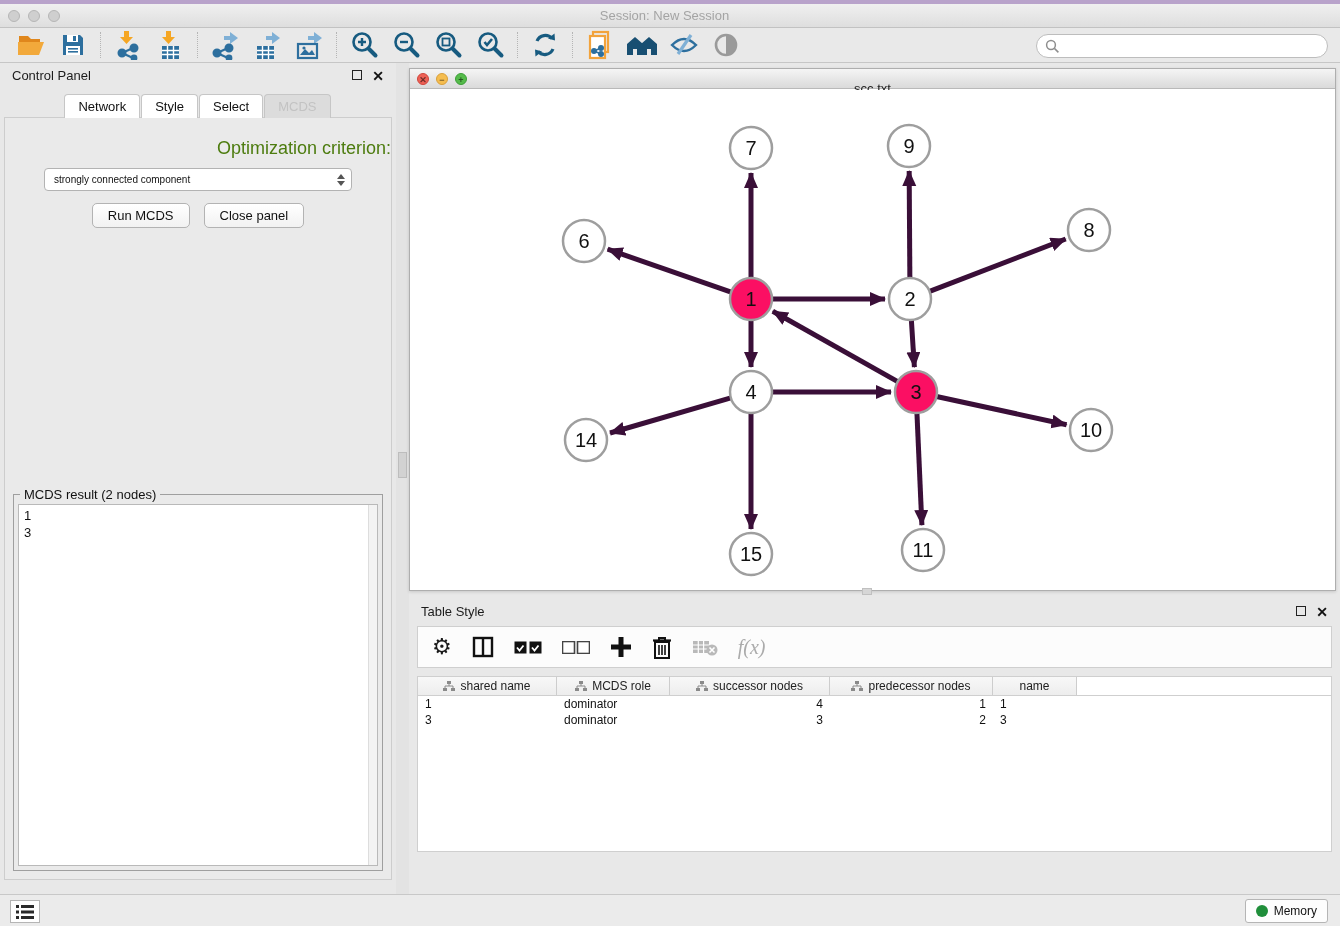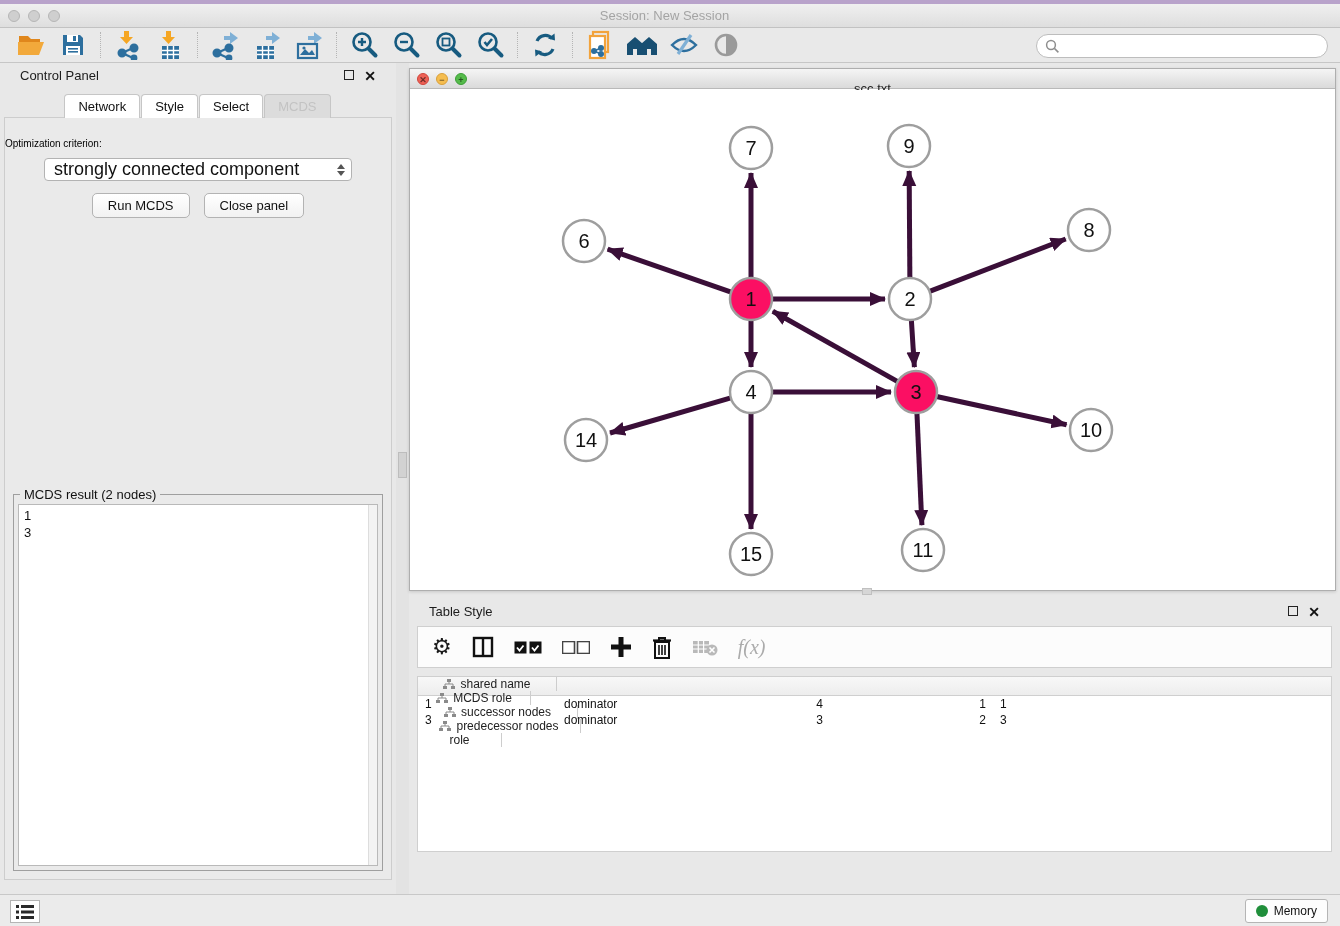--- a/index.html
+++ b/index.html
@@ -24,35 +24,35 @@
     border-bottom:1px solid #c6c6c6; display:flex; align-items:center; padding-left:10px; }
   .tb-btn { width:42px; height:30px; display:flex; align-items:center; justify-content:center; }
   .tb-sep { width:1px; height:26px; border-left:1px dotted #b5b5b5; margin:0 6px; }
   .search-wrap { position:absolute; right:12px; top:34px; width:292px; height:24px;
     background:#fff; border:1px solid #bdbdbd; border-radius:12px; display:flex; align-items:center; }
   .search-wrap input { border:none; outline:none; flex:1; font-size:13px; background:transparent; padding-right:8px; }
   .search-mag { margin:0 4px 0 8px; }
 
   
   .control-panel { left:0; top:63px; width:396px; height:831px; background:#e8e8e8; }
-  .panel-header { height:25px; display:flex; align-items:center; padding:0 20px; }
+  .panel-header { height:25px; display:flex; align-items:center; padding:0 12px; }
   .panel-title { font-size:13px; color:#1c1c1c; flex:1; }
   .win-btn { font-size:12px; color:#222; margin-left:10px; cursor:default; line-height:12px; }
   .float-glyph { width:10px; height:10px; border:1.5px solid #222; display:inline-block; }
   .close-glyph { font-weight:bold; font-size:14px; color:#111; }
   .cp-tabs { display:flex; justify-content:center; margin-top:6px; position:relative; z-index:2; }
   .tab { font-size:13px; padding:4px 13px; background:#fff; border:1px solid #c6c6c6; border-bottom:none;
     border-radius:4px 4px 0 0; margin-right:1px; color:#111; }
   .tab.active { background:#dcdcdc; color:#c3c3c3;text-align:right; }
   .cp-body { position:absolute; left:4px; right:4px; top:54px; bottom:14px;
     background:#eaeaea; border:1px solid #cdcdcd; }
-  .opt-label { text-align:left; margin-top:20px; font-size:10px; color:#000000; }
+  .opt-label { text-align:right; margin-top:20px; font-size:18px; color:#4d7c0f; }
   .select-box { margin:9px auto 0; width:308px; height:23px; background:#fff;
     border:1px solid #b3b3b3; border-radius:4px; display:flex; align-items:center; padding:0 6px 0 9px; }
-  .select-box .val { flex:1; font-size:18px; color:#111; }
+  .select-box .val { flex:1; font-size:10px; color:#111; }
   .stepper { display:flex; flex-direction:column; align-items:center; gap:2px; }
   .stepper .up { width:0;height:0;border-left:4px solid transparent;border-right:4px solid transparent;border-bottom:5px solid #555; }
   .stepper .dn { width:0;height:0;border-left:4px solid transparent;border-right:4px solid transparent;border-top:5px solid #555; }
   .btn-row { display:flex; justify-content:center; gap:14px; margin-top:12px; }
   .mac-btn { background:linear-gradient(#ffffff,#f2f2f2); border:1px solid #b3b3b3; border-radius:5px;
     font-size:13px; color:#111; padding:4px 15px; }
   .result-box { position:absolute; left:8px; right:8px; top:376px; bottom:8px;
     border:1px solid #9f9f9f; }
   .result-legend { position:absolute; top:-8px; left:6px; background:#eaeaea; padding:0 4px; font-size:13px; color:#111; }
   .result-inner { position:absolute; left:4px; right:4px; top:9px; bottom:4px; background:#fff;
@@ -75,21 +75,21 @@
   .tl2.yellow { background:#f5bd4f; border:1px solid #d9a03c; }
   .tl2.green { background:#55bb4a; border:1px solid #3d9e38; }
   .net-title { position:absolute; left:0; right:0; text-align:center; font-size:13px; color:#222;margin-top:20px; }
   .net-canvas { position:absolute; left:0; top:21px; right:0; bottom:0; background:#fff; }
 
   
   .table-panel { left:409px; top:599px; width:931px; height:289px; background:#e8e8e8; }
   .tp-toolbar { position:absolute; left:8px; right:8px; top:27px; height:42px; background:#fcfcfc;
     border:1px solid #cfcfcf; display:flex; align-items:center; padding-left:14px; gap:20px; }
   .tp-table { position:absolute; left:8px; right:8px; top:77px; bottom:36px; background:#fff; border:1px solid #cfcfcf; }
-  .thead { display:flex; height:19px; background:linear-gradient(#f8f8f8,#ededed); border-bottom:1px solid #cfcfcf;flex-direction:column; }
+  .thead { display:flex; height:19px; background:linear-gradient(#f8f8f8,#ededed); border-bottom:1px solid #cfcfcf; }
   .th { display:flex; align-items:center; justify-content:center; gap:5px; font-size:12px; color:#222;
     border-right:1px solid #cdcdcd; height:100%; }
   .trow { display:flex; height:16px; font-size:12px; color:#111; }
   .td { padding:0 7px; display:flex; align-items:center; }
   .c0{width:139px;} .c1{width:113px;} .c2{width:160px;} .c3{width:163px;} .c4{width:84px;}
   .num-r { justify-content:flex-end; }
   .tp-tabs { position:absolute; left:0; right:0; bottom:6px; display:flex; justify-content:center; }
   .tp-tab { font-size:13px; padding:5px 14px; background:#fff; border:1px solid #c9c9c9; border-left:none; color:#111; }
   .tp-tab:first-child { border-left:1px solid #c9c9c9; border-radius:6px 0 0 6px; }
   .tp-tab:last-child { border-radius:0 6px 6px 0; }
@@ -447,21 +447,21 @@
             <g fill="#8a8a8a">
               <rect x="4" y="0" width="4" height="3"></rect>
               <rect x="0" y="7" width="4" height="3"></rect>
               <rect x="8" y="7" width="4" height="3"></rect>
             </g>
             <path d="M6 3v2M6 5H2v2M6 5h4v2" stroke="#8a8a8a" fill="none"></path>
           </svg>
         <span>predecessor nodes</span>
       </div>
       <div class="th c4">
-        <span>role</span>
+        <span>name</span>
       </div>
       <div class="hdr-white-fill"></div>
     </div>
     <div class="trow">
       <div class="td c0">1</div>
       <div class="td c1">dominator</div>
       <div class="td c2 num-r">4</div>
       <div class="td c3 num-r">1</div>
       <div class="td c4">1</div>
     </div>

